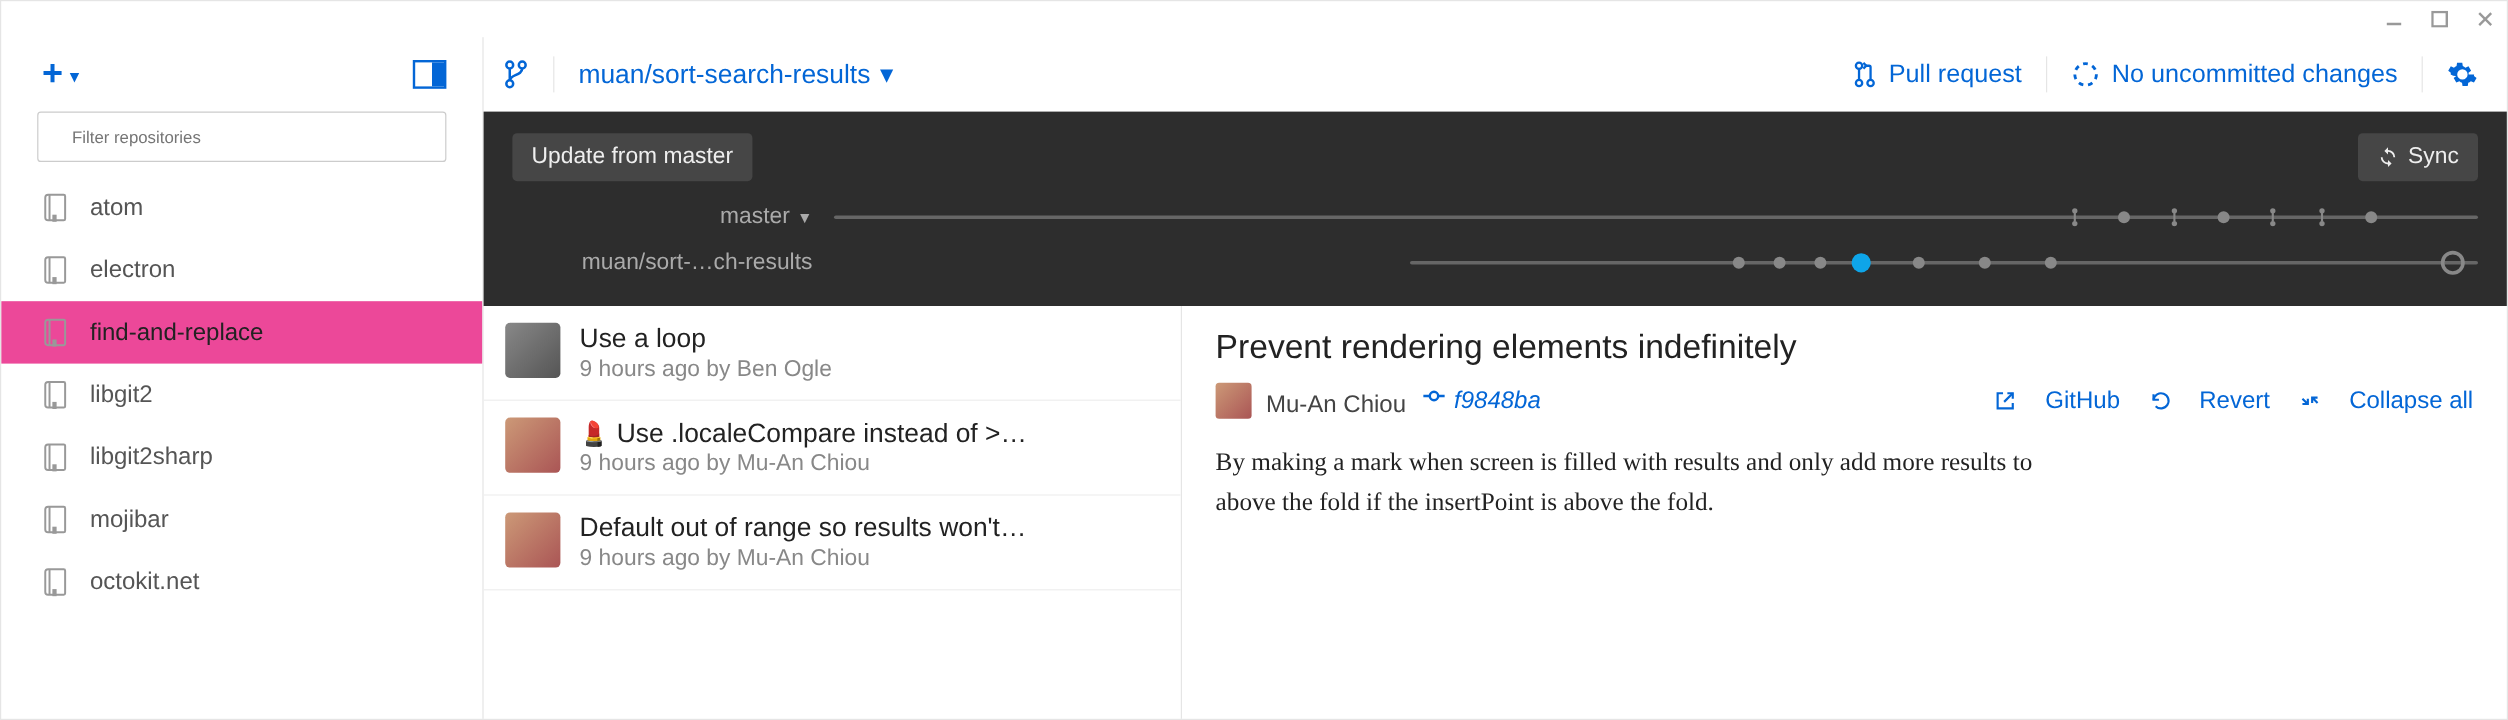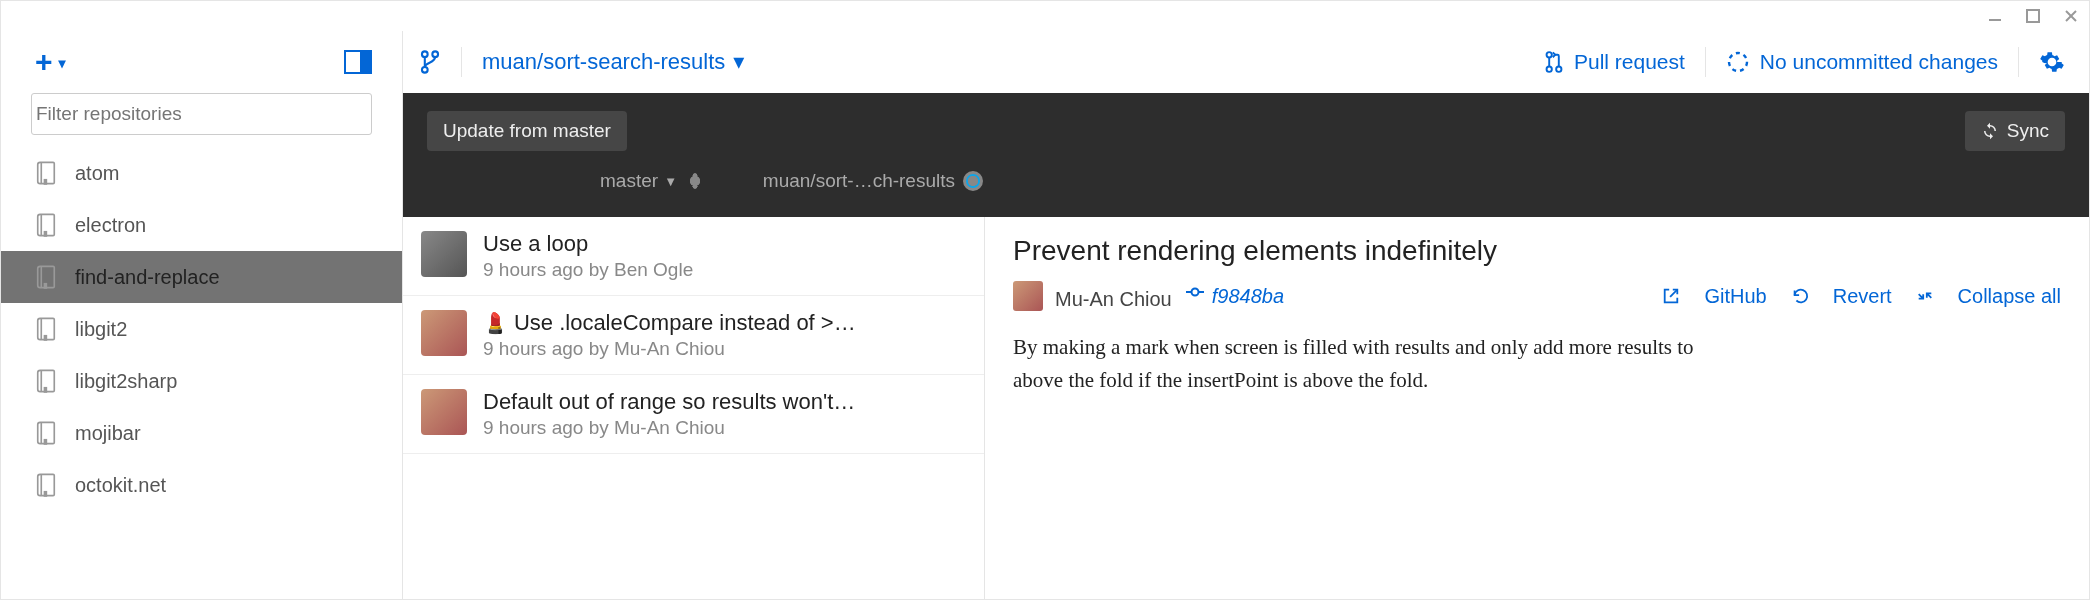--- a/index.html
+++ b/index.html
@@ -16,46 +16,46 @@
 
 
 .sidebar { width: 402px; border-right: 1px solid #e5e5e5; display: flex; flex-direction: column; }
 .sb-top { display: flex; align-items: center; justify-content: space-between; padding: 14px 30px 14px 34px; }
 .add-btn { color: #0366d6; display: flex; align-items: center; gap: 6px; font-size: 30px; font-weight: bold; cursor: pointer; }
 .add-caret { font-size: 14px; margin-top: 2px; color: #0366d6; }
 .panel-toggle { width: 28px; height: 24px; border: 2px solid #0366d6; position: relative; cursor: pointer; }
 .panel-toggle::after { content: ""; position: absolute; right: 0; top: 0; bottom: 0; width: 10px; background: #0366d6; }
 
 .filter-wrap { padding: 0 30px 12px 30px; }
-.filter-input { width: 100%; height: 42px; border: 1px solid #ccc; border-radius: 3px; padding: 0 4px; font-size: 19px; color: #555; }
+.filter-input { width: 100%; height: 42px; border: 1px solid #ccc; border-radius: 3px; padding: 0 28px; font-size: 14px; color: #555; }
 
 .repo-list { flex: 1; overflow-y: auto; }
 .repo-item { display: flex; align-items: center; gap: 18px; padding: 13px 30px 13px 34px; cursor: pointer; color: #555; font-size: 20px; }
-.repo-item.active { background: #737373; color: #222; }
+.repo-item.active { background: #ec4899; color: #222; }
 .repo-icon { width: 22px; height: 26px; flex-shrink: 0; }
 
 
 .content { flex: 1; display: flex; flex-direction: column; min-width: 0; }
 
 
 .header { height: 62px; display: flex; align-items: center; padding: 0 24px 0 16px; gap: 14px; }
 .branch-icon-hdr { color: #0366d6; }
 .vdiv { width: 1px; height: 30px; background: #e5e5e5; margin: 0 6px; }
 .repo-name { color: #0366d6; font-size: 22px; display: flex; align-items: center; gap: 8px; cursor: pointer; }
 .spacer { flex: 1; }
 .hdr-link { color: #0366d6; font-size: 21px; display: flex; align-items: center; gap: 10px; cursor: pointer; }
 .gear { color: #0366d6; }
 
 
 .graph { background: #2d2d2d; color: #ddd; padding: 18px 24px 22px 24px; display: flex; flex-direction: column; gap: 16px; }
 .graph-top { display: flex; align-items: center; gap: 12px; }
 .gbtn { background: #464646; color: #eee; border: none; border-radius: 4px; padding: 9px 16px; font-size: 19px; cursor: pointer; }
 .sync { margin-left: auto; display: flex; align-items: center; gap: 8px; }
 
-.lanes { display: flex; gap: 10px; }
+.lanes { display: flex; flex-direction: column; gap: 10px; }
 .lane { display: flex; align-items: center; gap: 18px; height: 28px; }
 .lane-label { width: 250px; text-align: right; color: #aaa; font-size: 19px; white-space: nowrap; overflow: hidden; text-overflow: ellipsis; display: flex; justify-content: flex-end; align-items: center; gap: 6px; }
 .lane-track { flex: 1; position: relative; height: 6px; }
 .lane-line { position: absolute; top: 50%; left: 0; right: 0; height: 3px; background: #666; transform: translateY(-50%); border-radius: 2px; }
 .dot { position: absolute; top: 50%; width: 10px; height: 10px; background: #888; border-radius: 50%; transform: translate(-50%,-50%); }
 .dot.big { width: 16px; height: 16px; background: #0ea5e9; }
 .dot.ring { width: 20px; height: 20px; background: transparent; border: 3px solid #888; }
 .mrk { position: absolute; top: 50%; width: 12px; height: 16px; transform: translate(-50%,-50%); }
 
 

